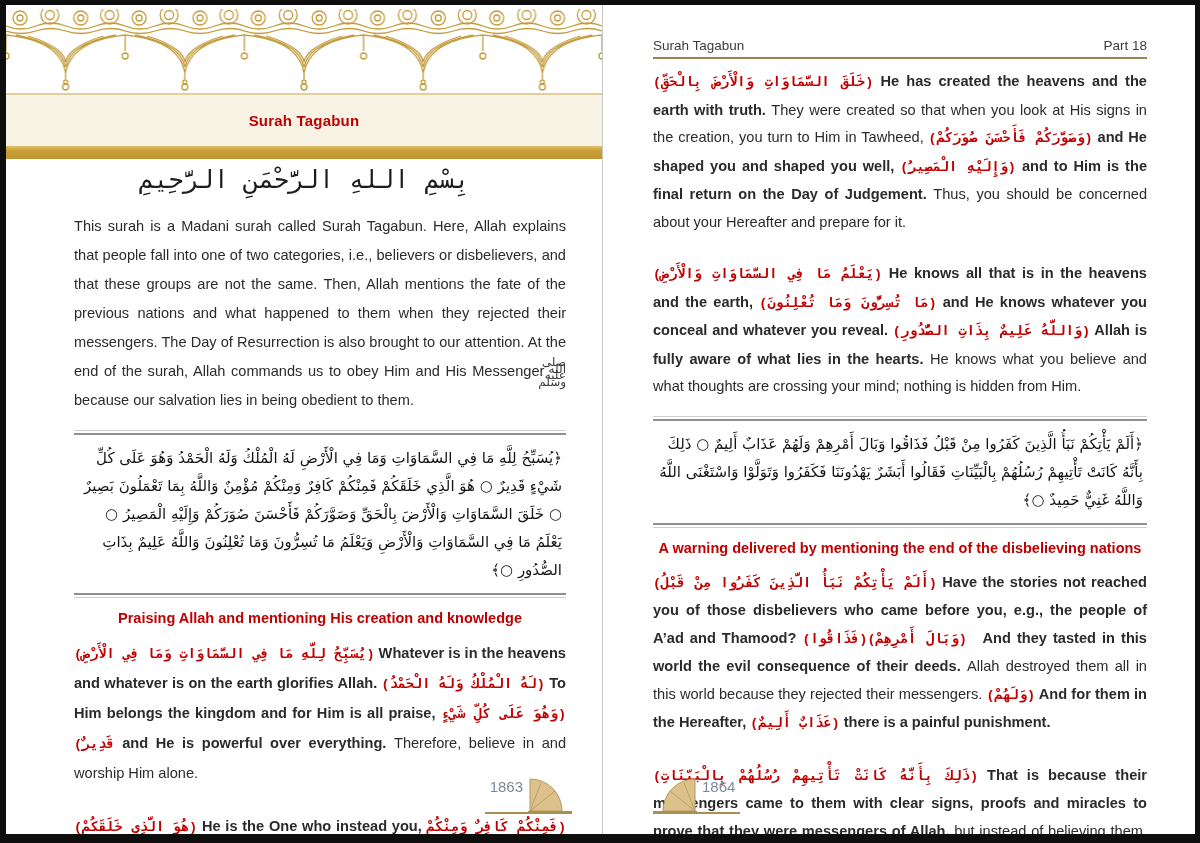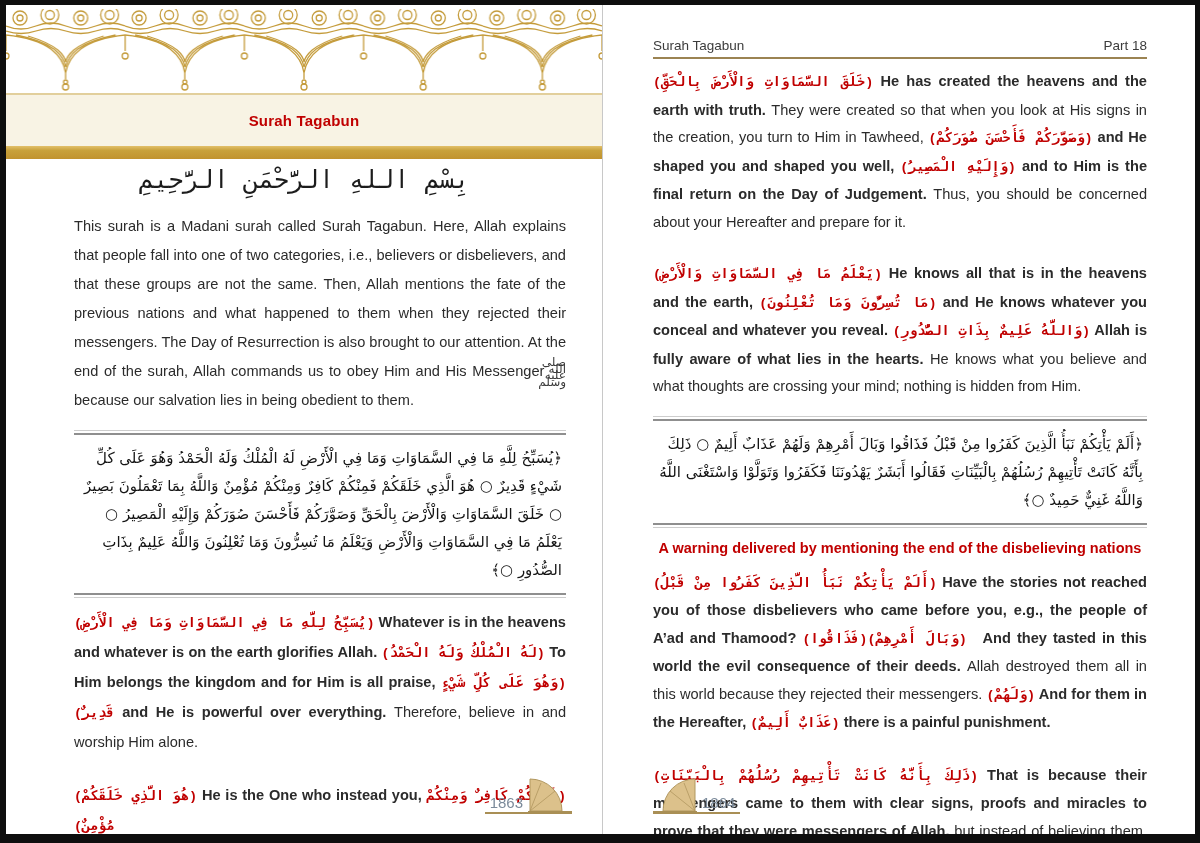--- a/index.html
+++ b/index.html
@@ -82,21 +82,21 @@
   }
 
   
   .page-marker{
     position:absolute;bottom:20px;display:flex;align-items:flex-end;
   }
   .marker-left{right:30px;}
   .marker-right{left:50px;align-items:flex-end;}
   .pagenum{
     color:var(--page-num);font-size:15px;line-height:1;
-    padding:0 5px 2px;border-bottom:2px solid #A98F55;
+    padding:0 5px 18px;border-bottom:2px solid #A98F55;
   }
   .fan{display:block;}
 </style>
 </head>
 <body>
 
 <div class="frame">
   <div class="spread">
 
     <section class="page page-left">
@@ -142,20 +142,21 @@
 
       <div class="lp-body">
         <div>
             <p class="para"><span class="n">This surah is a Madani surah called Surah Tagabun. Here, Allah explains that people fall into one of two categories, i.e., believers or disbelievers, and that these groups are not the same. Then, Allah mentions the fate of the previous nations and what happened to them when they rejected their messengers. The Day of Resurrection is also brought to our attention. At the end of the surah, Allah commands us to obey Him and His Messenger </span><span class="pbuh">صلى الله عليه وسلم</span><span class="n"> because our salvation lies in being obedient to them.</span></p>
           </div>
 
         <div class="verse-wrap">
           <div class="verse">﴿يُسَبِّحُ لِلَّهِ مَا فِي السَّمَاوَاتِ وَمَا فِي الْأَرْضِ لَهُ الْمُلْكُ وَلَهُ الْحَمْدُ وَهُوَ عَلَى كُلِّ شَيْءٍ قَدِيرٌ ○ هُوَ الَّذِي خَلَقَكُمْ فَمِنْكُمْ كَافِرٌ وَمِنْكُمْ مُؤْمِنٌ وَاللَّهُ بِمَا تَعْمَلُونَ بَصِيرٌ ○ خَلَقَ السَّمَاوَاتِ وَالْأَرْضَ بِالْحَقِّ وَصَوَّرَكُمْ فَأَحْسَنَ صُوَرَكُمْ وَإِلَيْهِ الْمَصِيرُ ○ يَعْلَمُ مَا فِي السَّمَاوَاتِ وَالْأَرْضِ وَيَعْلَمُ مَا تُسِرُّونَ وَمَا تُعْلِنُونَ وَاللَّهُ عَلِيمٌ بِذَاتِ الصُّدُورِ ○﴾</div>
         </div>
 
+        <h2 class="section-heading">Praising Allah and mentioning His creation and knowledge</h2>
 
         <div>
             <p class="para"><span class="ar">(يُسَبِّحُ لِلَّهِ مَا فِي السَّمَاوَاتِ وَمَا فِي الْأَرْضِ)</span><span class="b"> Whatever is in the heavens and whatever is on the earth glorifies Allah. </span><span class="ar">(لَهُ الْمُلْكُ وَلَهُ الْحَمْدُ)</span><span class="b"> To Him belongs the kingdom and for Him is all praise, </span><span class="ar">(وَهُوَ عَلَى كُلِّ شَيْءٍ قَدِيرٌ)</span><span class="b"> and He is powerful over everything. </span><span class="n">Therefore, believe in and worship Him alone.</span></p>
             <p class="para"><span class="ar">(هُوَ الَّذِي خَلَقَكُمْ)</span><span class="b"> He is the One who instead you, </span><span class="ar">(فَمِنْكُمْ كَافِرٌ وَمِنْكُمْ مُؤْمِنٌ)</span></p>
           </div>
       </div>
 
       <div class="page-marker marker-left">
         <span class="pagenum">1863</span>
         <svg class="fan" width="44" height="38" viewBox="0 0 44 38" aria-hidden="true">

